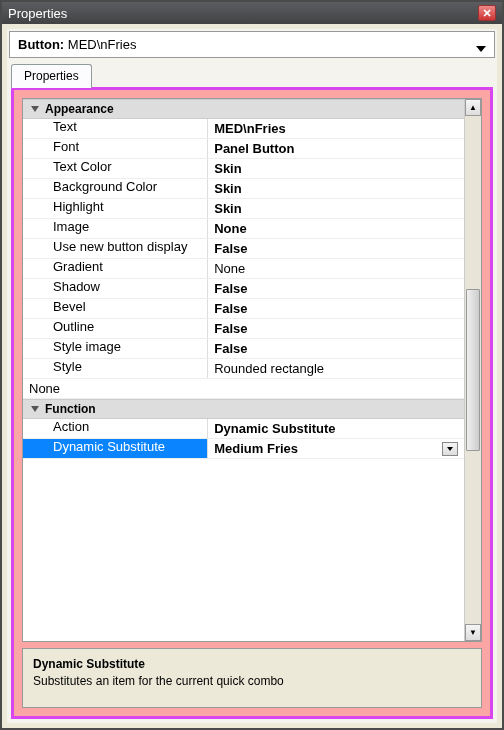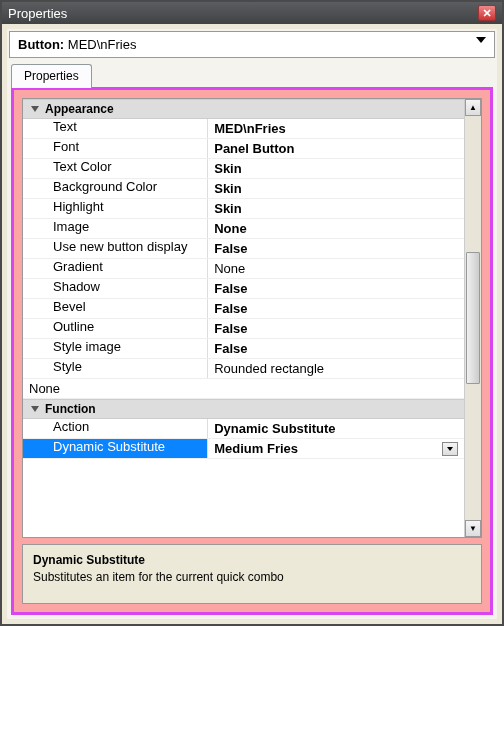--- a/index.html
+++ b/index.html
@@ -1,21 +1,21 @@
 <!DOCTYPE html>
 <html><head>
 <meta charset="utf-8">
 <style>
 *{margin:0;padding:0;box-sizing:border-box}
 body{font-family:Tahoma,Arial,sans-serif;font-size:12px;background:#fff}
-.window{width:504px;height:626px;border:2px solid #4a4a4a;display:flex;flex-direction:column;background:#ece9d8}
+.window{width:504px;height:730px;border:2px solid #4a4a4a;display:flex;flex-direction:column;background:#ece9d8}
 .titlebar{background:linear-gradient(#5b5d60,#404244);color:#fff;padding:3px 6px;display:flex;justify-content:space-between;align-items:center;font-size:13px}
 .close-btn{width:18px;height:16px;background:linear-gradient(#e88,#c33);border:1px solid #933;border-radius:2px;color:#fff;display:flex;align-items:center;justify-content:center;font-weight:bold;font-size:11px;cursor:pointer}
 .content{flex:1;display:flex;flex-direction:column;border:5px solid #ece9d8;background:#f4f3ee}
-.header{background:#fff;border:1px solid #999;padding:5px 8px;font-size:13px;display:flex;justify-content:space-between;align-items:flex-start;margin:2px 2px 0 2px}
+.header{background:#fff;border:1px solid #999;padding:5px 8px;font-size:13px;display:flex;justify-content:space-between;align-items:flex-end;margin:2px 2px 0 2px}
 .header b{font-weight:bold}
 .chevron{width:0;height:0;border-left:5px solid transparent;border-right:5px solid transparent;border-top:6px solid #000;cursor:pointer}
 .tabs{display:flex;margin:6px 4px 0 4px;position:relative;z-index:2}
 .tab{background:#fcfcfe;border:1px solid #919b9c;border-bottom:none;border-radius:3px 3px 0 0;padding:4px 12px 5px;font-size:12px;cursor:pointer;margin-bottom:-1px}
 .tabpanel{flex:1;background:#fca5a5;border:3px solid #d946ef;margin:0 4px 4px;padding:8px;display:flex;flex-direction:column}
 .grid-wrap{flex:1;display:flex;border:1px solid #999}
 .grid{flex:1;overflow-y:auto;background:#fff}
 .scroll{width:17px;background:#e8e5d8;border-left:1px solid #ccc;display:flex;flex-direction:column;justify-content:space-between}
 .sbtn{height:17px;background:linear-gradient(#f5f5f5,#ddd);border:1px solid #999;display:flex;align-items:center;justify-content:center;font-size:8px;cursor:pointer}
 .sbar{height:30%;background:linear-gradient(90deg,#f0f0f0,#ccc);border:1px solid #999;border-radius:1px;margin:1px}

